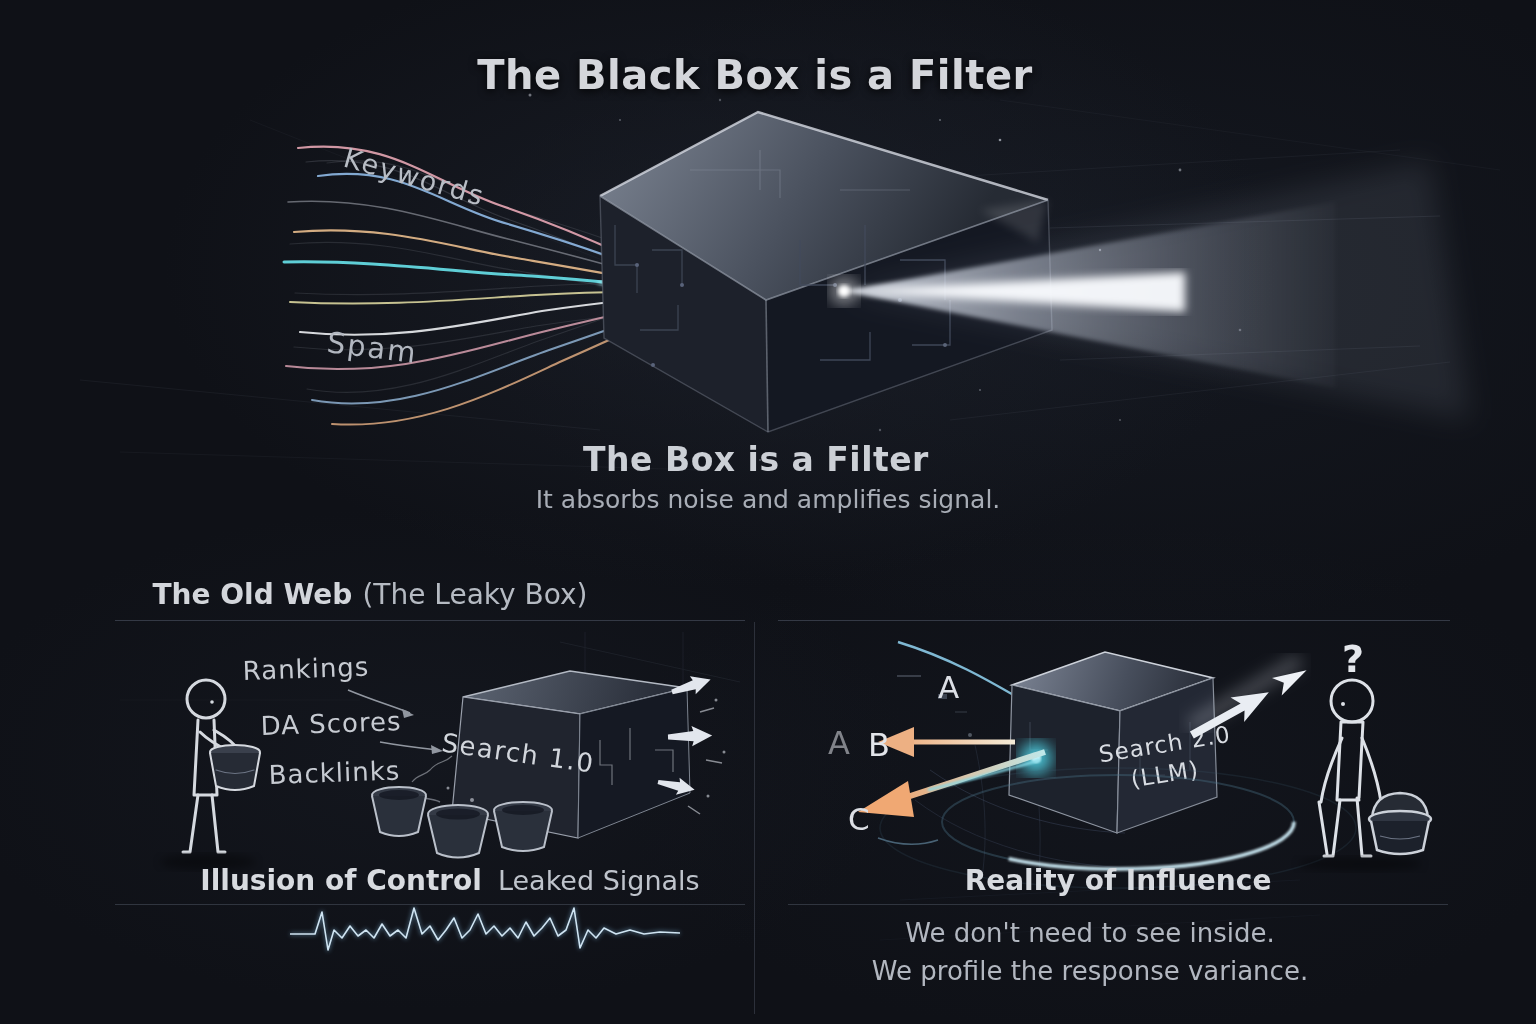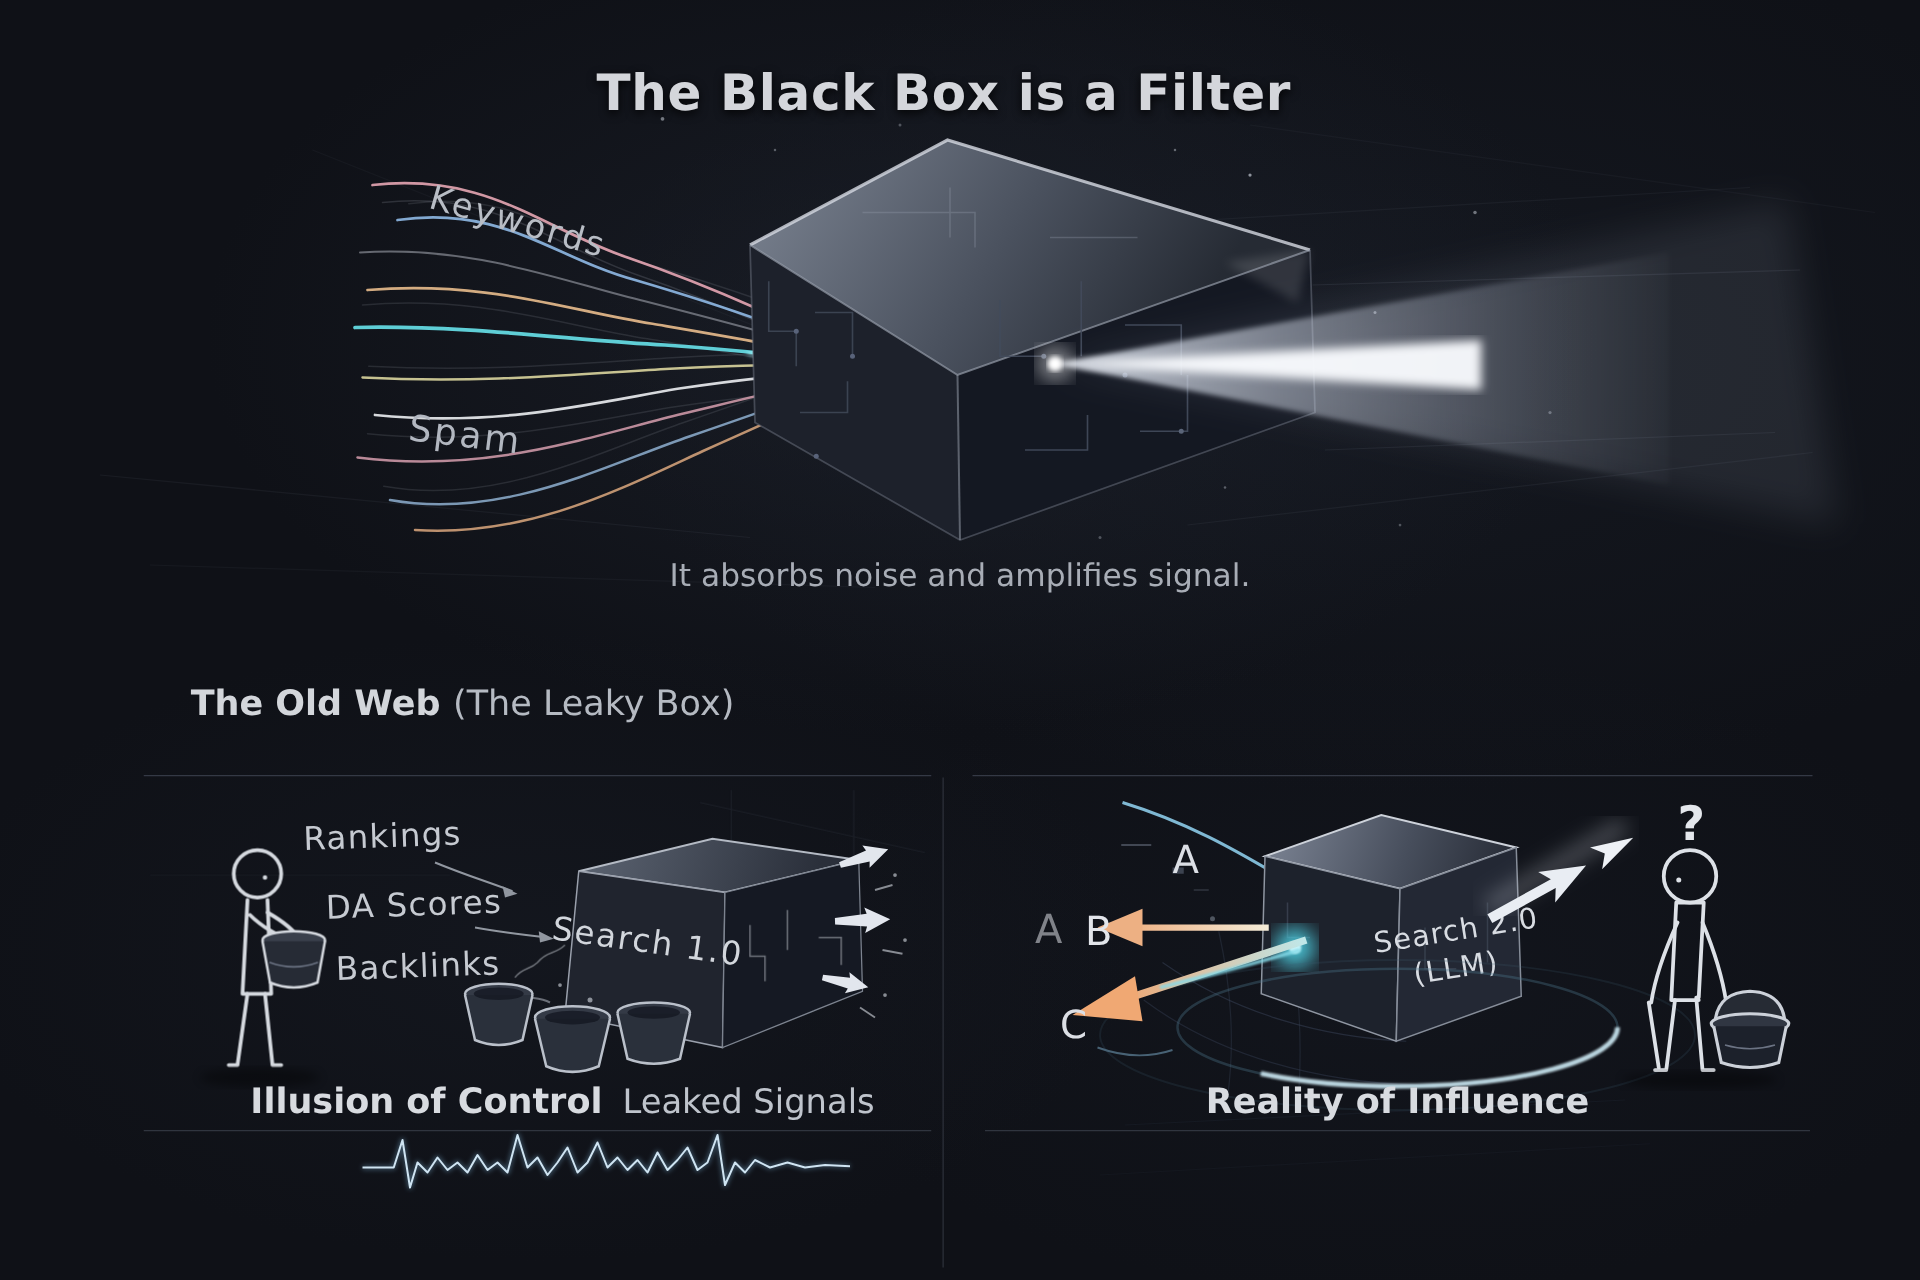--- a/index.html
+++ b/index.html
@@ -14,21 +14,21 @@
     font-family:"DejaVu Sans","Liberation Sans",sans-serif;
     color:#d5d8dd;
   }
   .stage svg{position:absolute;left:0;top:0;font-family:inherit;}
   .txt{position:absolute;pointer-events:none;}
   .main-title{top:52px;left:0;width:1510px;text-align:center;font-size:40px;font-weight:700;
     letter-spacing:.5px;color:#d4d6db;text-shadow:0 2px 8px rgba(0,0,0,.85);}
   .hero-caption{top:440px;left:0;width:1512px;text-align:center;}
   .hero-caption .cap-title{font-size:33px;font-weight:700;color:#ccd0d6;letter-spacing:.5px;}
   .hero-caption .cap-sub{font-size:25px;color:#a8adb6;margin-top:6px;padding-left:24px;}
-  .panel-header{top:546px;font-size:28px;text-align:center;}
+  .panel-header{top:578px;font-size:28px;text-align:center;}
   .panel-header .bold{font-weight:700;color:#d3d6db;}
   .panel-header .paren{font-weight:400;color:#b5bac2;margin-left:10px;}
   .left-header{left:40px;width:660px;}
   .right-header{left:775px;width:660px;}
   .panel-caption{top:864px;font-size:28px;text-align:center;}
   .left-caption{left:120px;width:660px;}
   .right-caption{left:788px;width:660px;text-align:center;}
   .panel-caption .bold{font-weight:700;color:#d8dbe0;}
   .panel-caption .light{font-weight:400;color:#bfc4cc;margin-left:16px;font-size:27px;text-align:center;}
   .right-footer{top:914px;left:760px;width:660px;text-align:center;font-size:26px;
@@ -370,30 +370,35 @@
 
 <div class="divider d-h" style="left:115px;top:620px;width:630px;"></div>
 <div class="divider d-h" style="left:778px;top:620px;width:672px;"></div>
 <div class="divider d-h" style="left:115px;top:904px;width:630px;background:#30353f;"></div>
 <div class="divider d-h" style="left:788px;top:904px;width:660px;background:#30353f;"></div>
 <div class="divider d-v" style="left:754px;top:622px;height:392px;background:#2c303a;"></div>
 
 <div class="txt main-title">The Black Box is a Filter</div>
 
 <div class="txt hero-caption">
+  <div class="cap-title">The Box is a Filter</div>
   <div class="cap-sub">It absorbs noise and amplifies signal.</div>
 </div>
 
 <div class="txt panel-header left-header">
   <span class="bold">The Old Web</span><span class="paren">(The Leaky Box)</span>
 </div>
 
 
 <div class="txt panel-caption left-caption">
   <span class="bold">Illusion of Control</span><span class="light">Leaked Signals</span>
 </div>
 
 <div class="txt panel-caption right-caption">
   <span class="bold">Reality of Influence</span>
 </div>
 
+<div class="txt right-footer">
+  <div>We don't need to see inside.</div>
+  <div>We profile the response variance.</div>
+</div>
 
 </div>
 
 </body></html>

